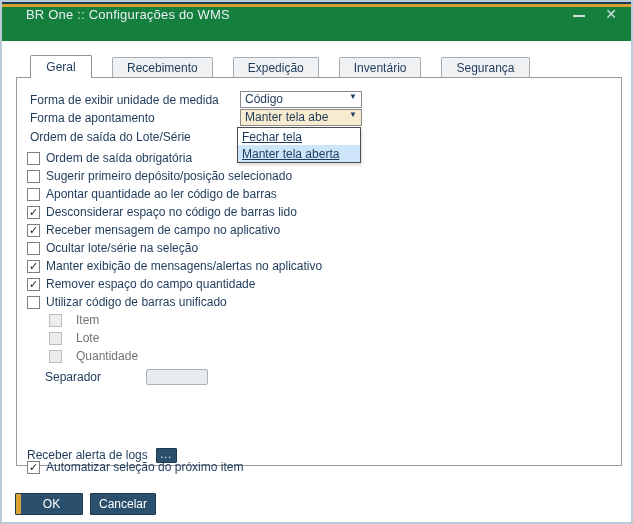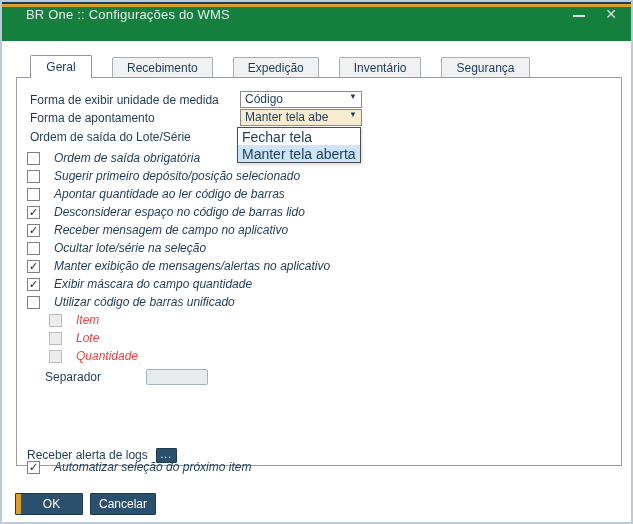--- a/index.html
+++ b/index.html
@@ -86,39 +86,40 @@
   .combo.focused { background: #f7ecd0; }
 
   .popup {
     position: absolute; left: 220px; top: 49px;
     width: 124px; background: #fff;
     border: 1px solid #4d4d4d;
     z-index: 20; box-shadow: 1px 2px 3px rgba(0,0,0,.15);
   }
   .popup .opt {
     height: 17px; display: flex; align-items: center;
-    padding-left: 4px; font-size: 14px; color: #1e3a5a; cursor: pointer;
+    padding-left: 4px; font-size: 12px; color: #1e3a5a; cursor: pointer;
     white-space: nowrap;
+    text-decoration: underline;
   }
   .popup .opt.selected { background: #cde4f9; }
 
   
   .checks { position: absolute; top: 71px; left: 0; right: 0; }
   .checks2 { position: absolute; top: 380px; left: 0; right: 0; }
-  .chkrow { display: flex; align-items: center; height: 18px; gap: 14px; padding-left: 10px; font-style: italic; }
+  .chkrow { display: flex; align-items: center; height: 18px; gap: 6px; padding-left: 10px; }
   .chkrow.indent1 { padding-left: 32px; }
   .cb {
     width: 13px; height: 13px; flex: 0 0 13px;
     border: 1px solid #808080; background: #fff;
     display: inline-flex; align-items: center; justify-content: center;
     font-size: 11px; font-weight: bold; color: #1c1c1c; line-height: 11px;
     cursor: pointer;
   }
   .cb.disabled { background: #ececec; border-color: #bcbcbc; cursor: default; }
-  .chkrow.disabled .label { color: #ef4444; }
+  .chkrow.disabled .label { color: #737373; margin-left: 8px; }
 
   
   .seprow {
     position: absolute; top: 288px; left: 0; right: 0;
     height: 22px; display: flex; align-items: center;
   }
   .seprow .label { margin-left: 28px; width: 101px; }
   .sep-input {
     width: 62px; height: 16px;
     background: #e6ebef; border: 1px solid #a7b3bb; border-radius: 2px;
@@ -227,21 +228,21 @@
         <div class="chkrow">
           <span class="cb"></span>
           <span class="label">Ocultar lote/série na seleção</span>
         </div>
         <div class="chkrow">
           <span class="cb">✓</span>
           <span class="label">Manter exibição de mensagens/alertas no aplicativo</span>
         </div>
         <div class="chkrow">
           <span class="cb">✓</span>
-          <span class="label">Exibir máscara do campo quantidade</span>
+          <span class="label">Remover espaço do campo quantidade</span>
         </div>
         <div class="chkrow">
           <span class="cb"></span>
           <span class="label">Utilizar código de barras unificado</span>
         </div>
         <div class="chkrow indent1 disabled">
           <span class="cb disabled"></span>
           <span class="label">Item</span>
         </div>
         <div class="chkrow indent1 disabled">

